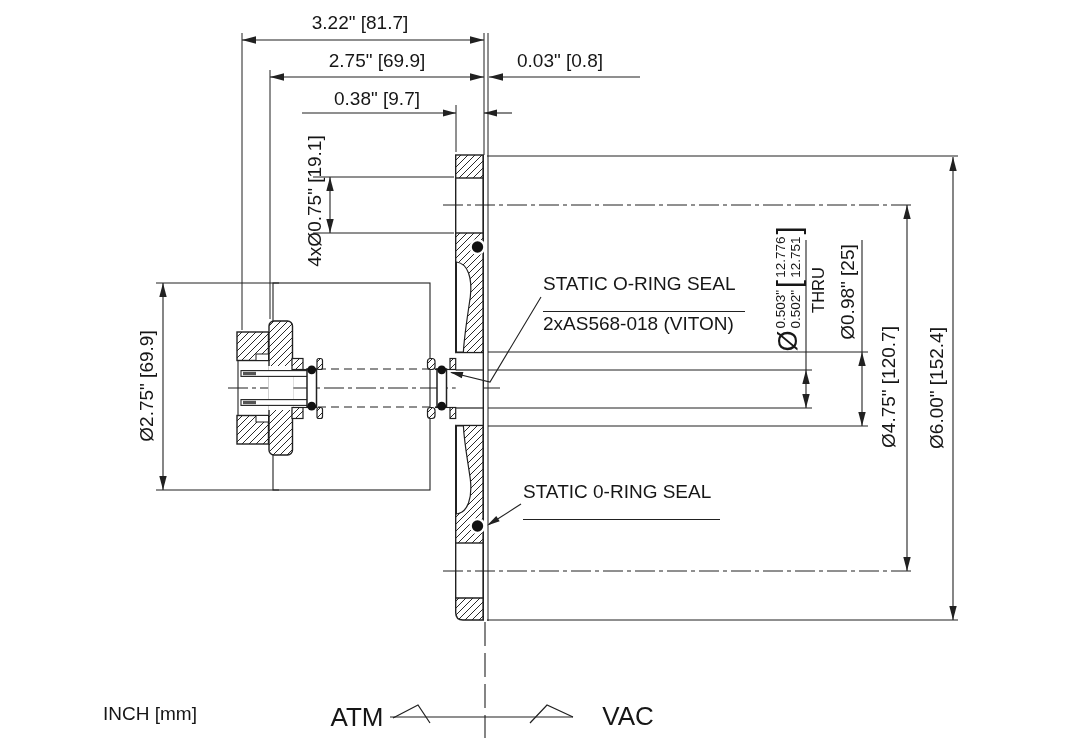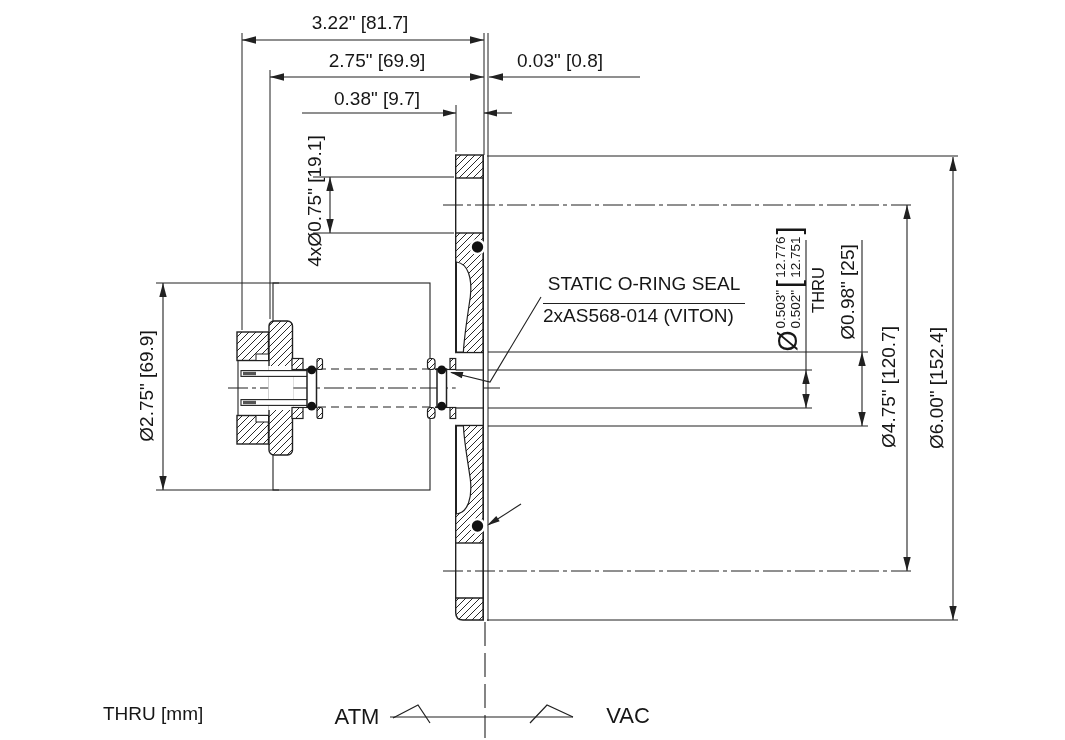--- a/index.html
+++ b/index.html
@@ -2,23 +2,23 @@
 <html><head>
 <meta charset="utf-8">
 <style>
   html,body{margin:0;padding:0;background:#fff;}
   #stage{position:relative;width:1065px;height:740px;background:#fff;overflow:hidden;
          font-family:"Liberation Sans", sans-serif;color:#161616;}
   #lines{position:absolute;left:0;top:0;}
   .t{position:absolute;font-size:19px;white-space:nowrap;color:#161616;}
   .c{transform:translate(-50%,-50%);}
   .v{transform:translate(-50%,-50%) rotate(-90deg);}
-  .big{font-size:22px;}
+  .big{font-size:26px;}
   .callout{position:absolute;font-size:19px;line-height:23px;white-space:nowrap;}
-  .ul{display:inline-block;border-bottom:1.6px solid #212121;padding-bottom:8px;text-align:center;}
+  .ul{display:inline-block;border-bottom:1.6px solid #212121;padding-bottom:16px;}
   .w202{min-width:202px;} .w197{min-width:197px;}
   .stackwrap{display:inline-flex;align-items:center;gap:2px;}
   .dia{font-size:27px;line-height:1;}
   .stk{display:inline-flex;flex-direction:column;font-size:13.5px;line-height:1.1;}
   .stk span{display:block;}
   .brk{font-size:29px;line-height:1;transform:scaleY(1.1);font-weight:400;}
   .thru{font-size:16.5px;}
 </style>
 </head>
 <body>
@@ -202,24 +202,24 @@
       <span>12.776</span>
       <span>12.751</span>
     </span>
     <span class="brk">]</span>
   </span>
 </div>
 <div class="t v thru" style="left:818px;top:290px">THRU</div>
 
 <div class="callout" style="left:543px;top:272px">
   <span class="ul w202">STATIC O-RING SEAL</span><br>
-  <span>2xAS568-014 (VITON)</span>
+  <span>2xAS568-018 (VITON)</span>
 </div>
 
 <div class="callout" style="left:523px;top:480px">
-  <br>
-</div>
-
-<div class="t" style="left:103px;top:703px">THRU [mm]</div>
+  <span class="ul w197">STATIC 0-RING SEAL</span><br>
+</div>
+
+<div class="t" style="left:103px;top:703px">INCH [mm]</div>
 <div class="t c big" style="left:357px;top:717px">ATM</div>
 <div class="t c big" style="left:628px;top:716px">VAC</div>
 
 </div>
 
 </body></html>

